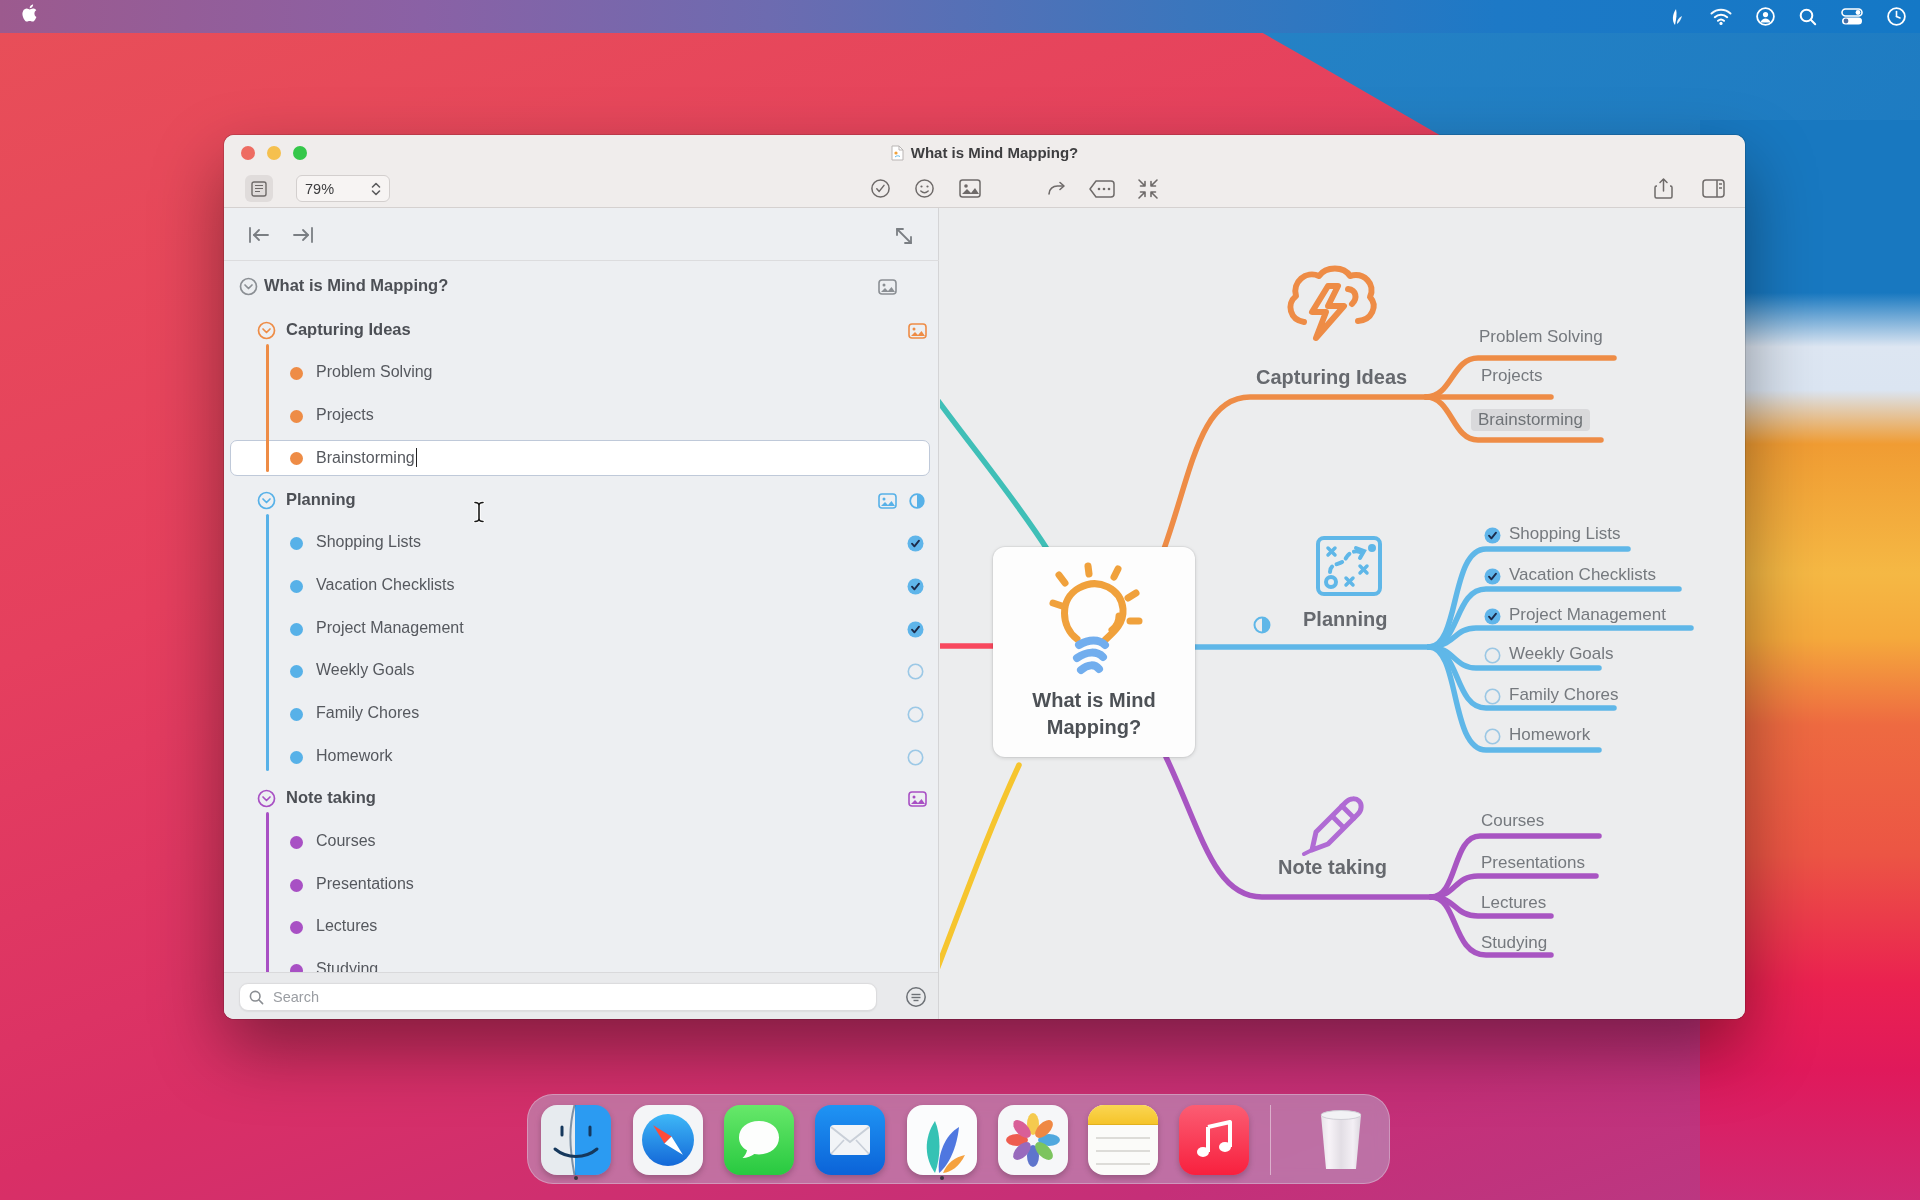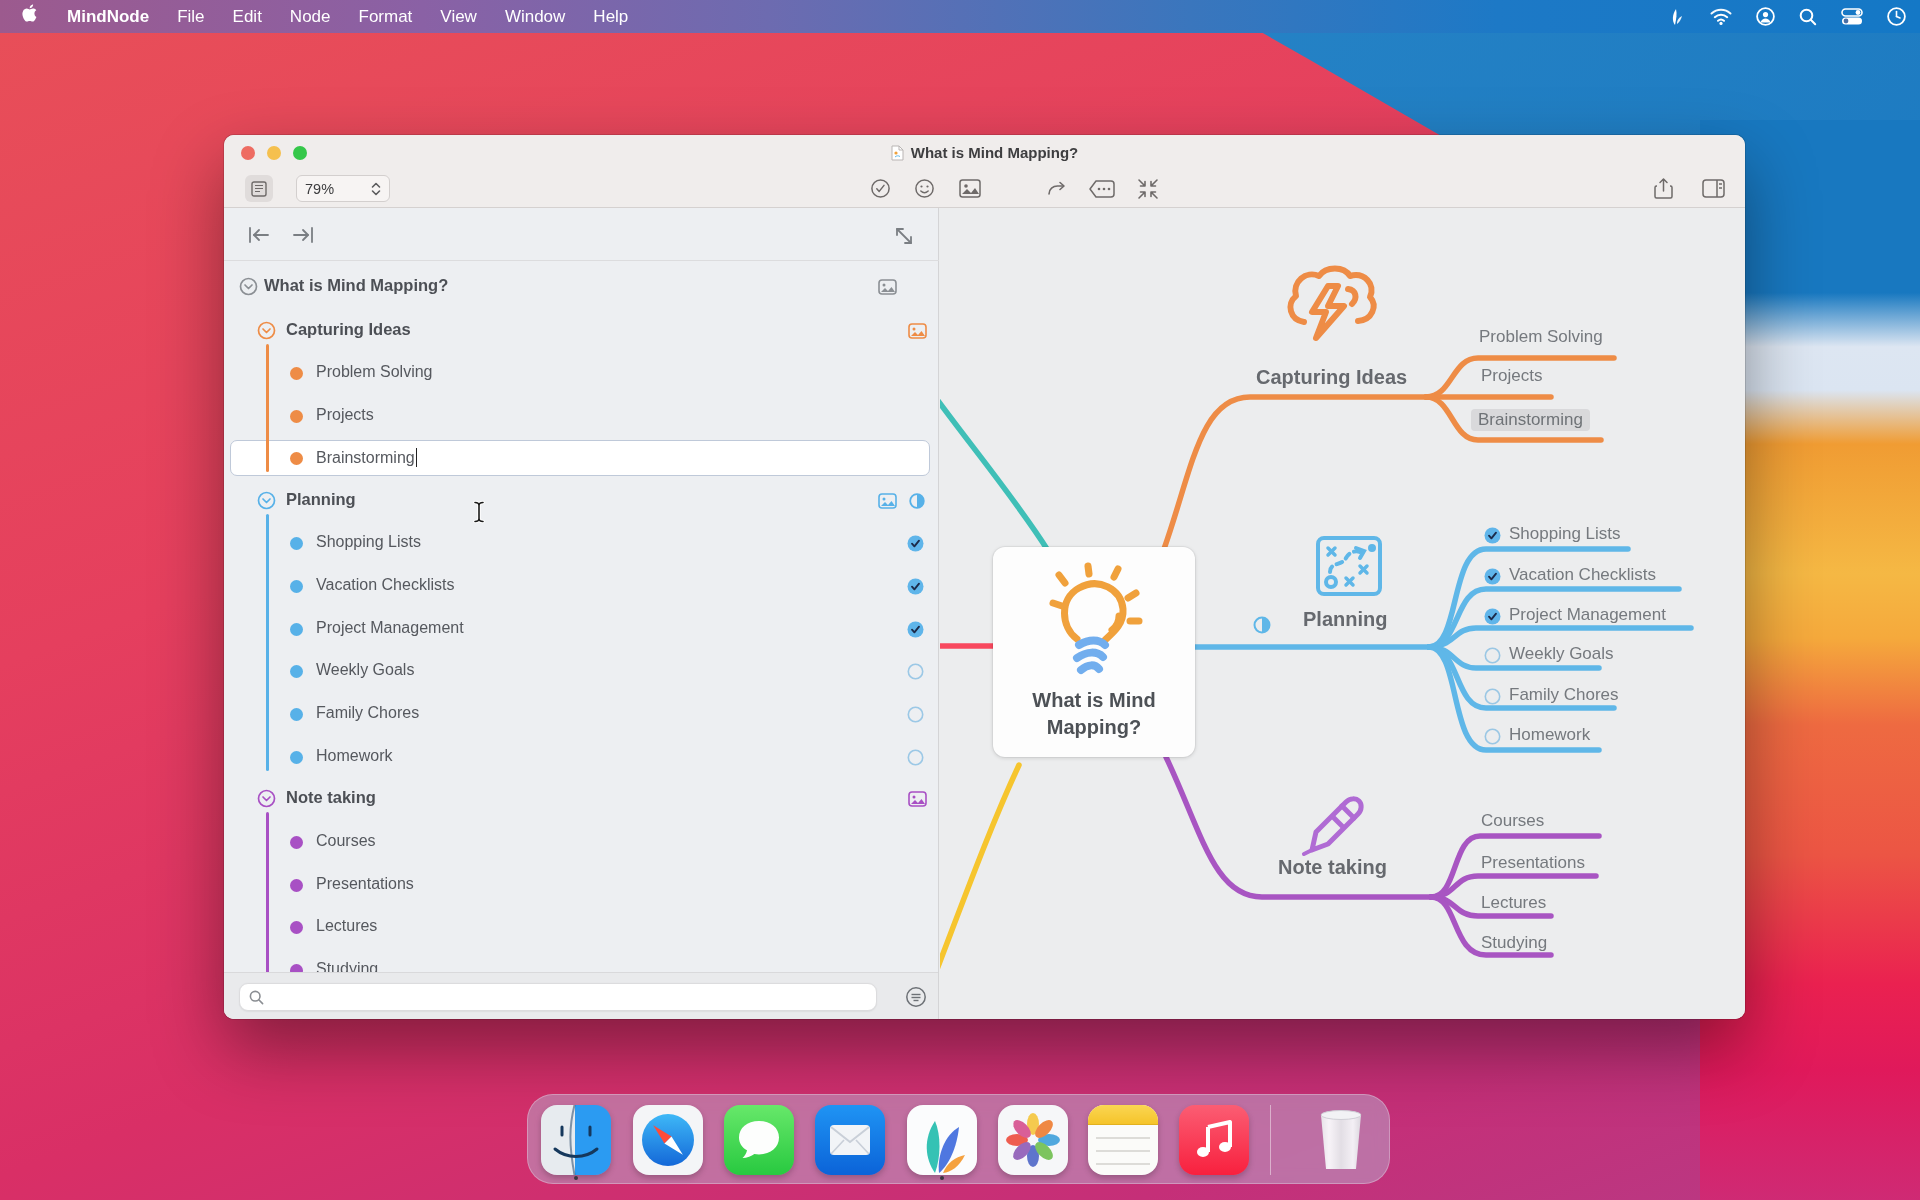--- a/index.html
+++ b/index.html
@@ -86,30 +86,20 @@
 <div id="desktop">
   <div class="abs" id="wp-blue"></div>
   <div class="abs" id="wp-right"></div>
 
   <div class="abs" id="menubar">
     <div class="menu-item" style="padding:0 16px 0 22px;">
       <svg width="15" height="18" viewBox="0 0 15 18">
           <path fill="#fff" d="M12.4 9.6c0-2.2 1.8-3.2 1.9-3.3-1-1.5-2.6-1.7-3.2-1.7-1.4-.1-2.7.8-3.4.8-.7 0-1.8-.8-2.9-.8C3.3 4.6 1.9 5.5 1.1 6.9c-1.5 2.6-.4 6.5 1.1 8.6.7 1 1.6 2.2 2.7 2.1 1.1 0 1.5-.7 2.8-.7 1.3 0 1.7.7 2.9.7 1.2 0 1.9-1 2.6-2.1.8-1.2 1.2-2.4 1.2-2.4s-2-.8-2-3.5zM10.2 3.1c.6-.7 1-1.7.9-2.7-.9 0-1.9.6-2.5 1.3-.6.6-1 1.6-.9 2.6 1 .1 1.9-.5 2.5-1.2z"></path>
         </svg>
     </div>
-    <div id="menu-items">
-      <span class="menu-item menu-app">MindNode</span>
-    <span class="menu-item">File</span>
-        <span class="menu-item">Edit</span>
-        <span class="menu-item">Node</span>
-        <span class="menu-item">Format</span>
-        <span class="menu-item">View</span>
-        <span class="menu-item">Window</span>
-        <span class="menu-item">Help</span>
-      </div>
     <div id="menu-status">
       <span class="status-icon">
           <svg width="20" height="20" viewBox="0 0 20 20">
             <path fill="#fff" d="M9 18C6 14 6 8 10 2c1 4 .6 9-1 16z"></path>
             <path fill="#fff" d="M11 17c-.3-3 1.5-6.5 5-8-1 3.5-2.6 6.3-5 8z" opacity=".9"></path>
           </svg>
         </span>
       <span class="status-icon">
           <svg width="22" height="17" viewBox="0 0 22 17">
             <g fill="none" stroke="#fff" stroke-width="2" stroke-linecap="round">
@@ -398,20 +388,21 @@
           <div class="o-conn" style="top: 550px; height: 162px; background: rgb(168, 80, 196);"></div>
         </div>
       <div class="abs" id="sb-search-band">
         <div class="abs" id="search-field">
           <span style="margin-right:7px;display:flex;">
               <svg width="15" height="15" viewBox="0 0 15 15">
                 <circle cx="6.2" cy="6.2" r="4.8" fill="none" stroke="#8b8e93" stroke-width="1.6"></circle>
                 <line x1="9.8" y1="9.8" x2="13.6" y2="13.6" stroke="#8b8e93" stroke-width="1.6" stroke-linecap="round"></line>
               </svg>
             </span>
+          <input placeholder="Search" style="">
         </div>
         <div class="abs" id="sb-filter"><svg width="22" height="22" viewBox="0 0 22 22">
               <circle cx="11" cy="11" r="9.2" fill="none" stroke="#6d7176" stroke-width="1.5"></circle>
               <line x1="6.5" y1="8.5" x2="15.5" y2="8.5" stroke="#6d7176" stroke-width="1.4"></line>
               <line x1="6.5" y1="11.5" x2="15.5" y2="11.5" stroke="#6d7176" stroke-width="1.4"></line>
               <line x1="8.5" y1="14.5" x2="13.5" y2="14.5" stroke="#6d7176" stroke-width="1.4"></line>
             </svg></div>
       </div>
 
       <svg class="abs ibeam" style="left:248px;top:292px" width="14" height="24" viewBox="0 0 14 24">

